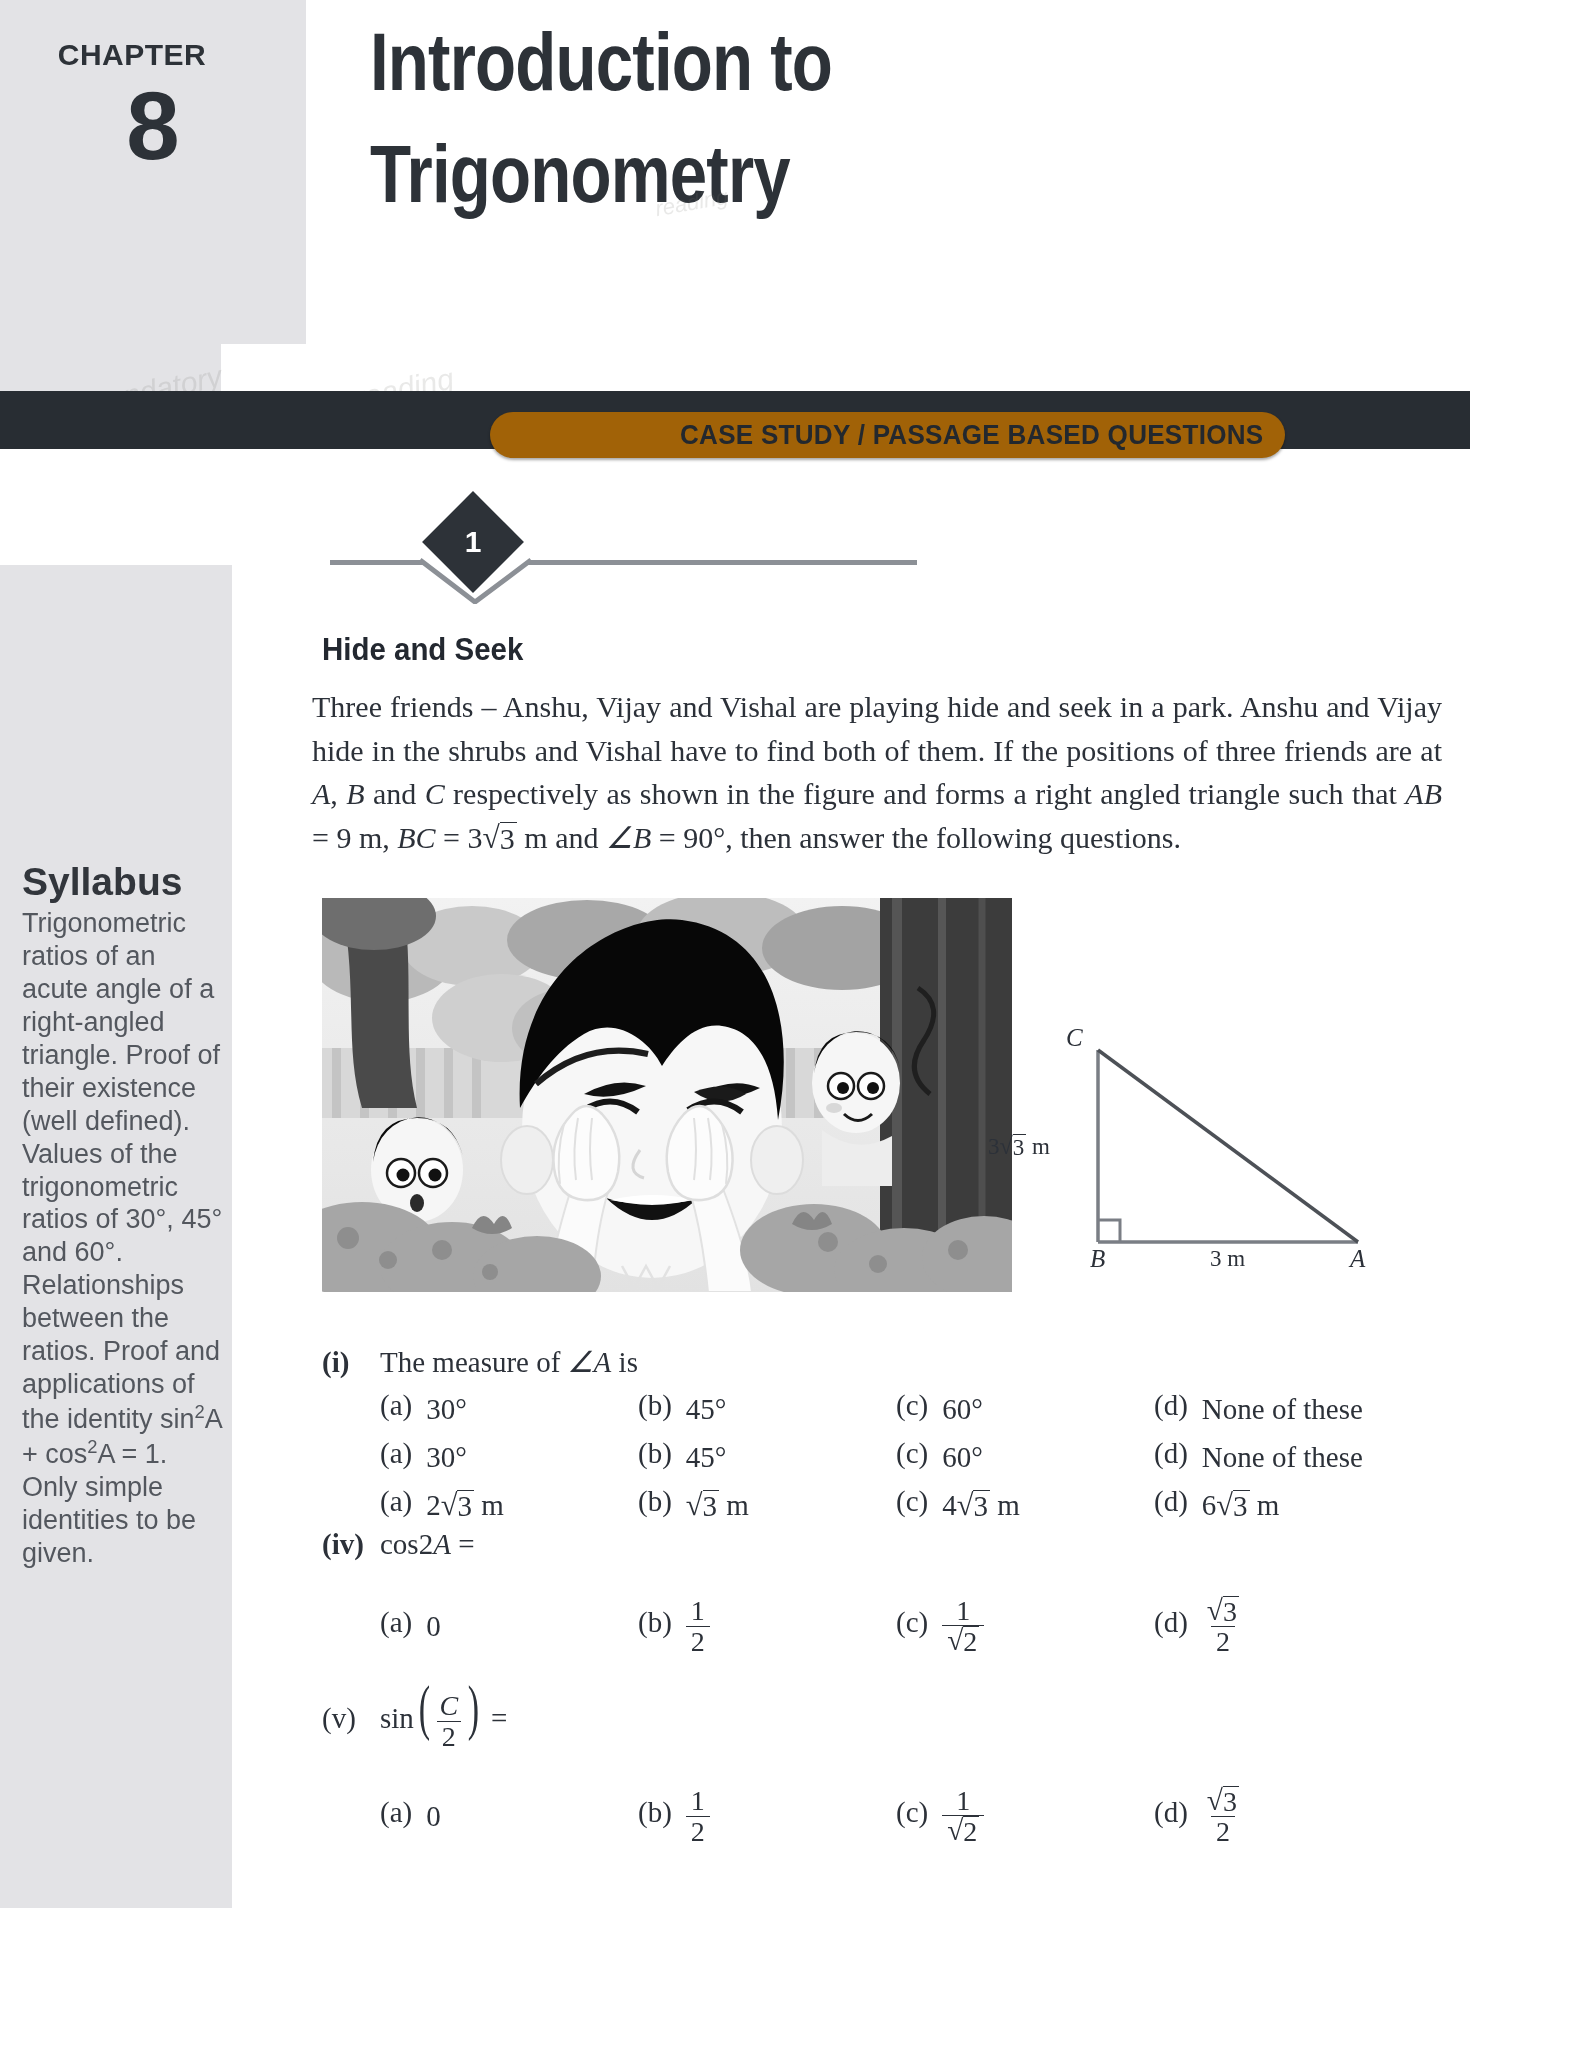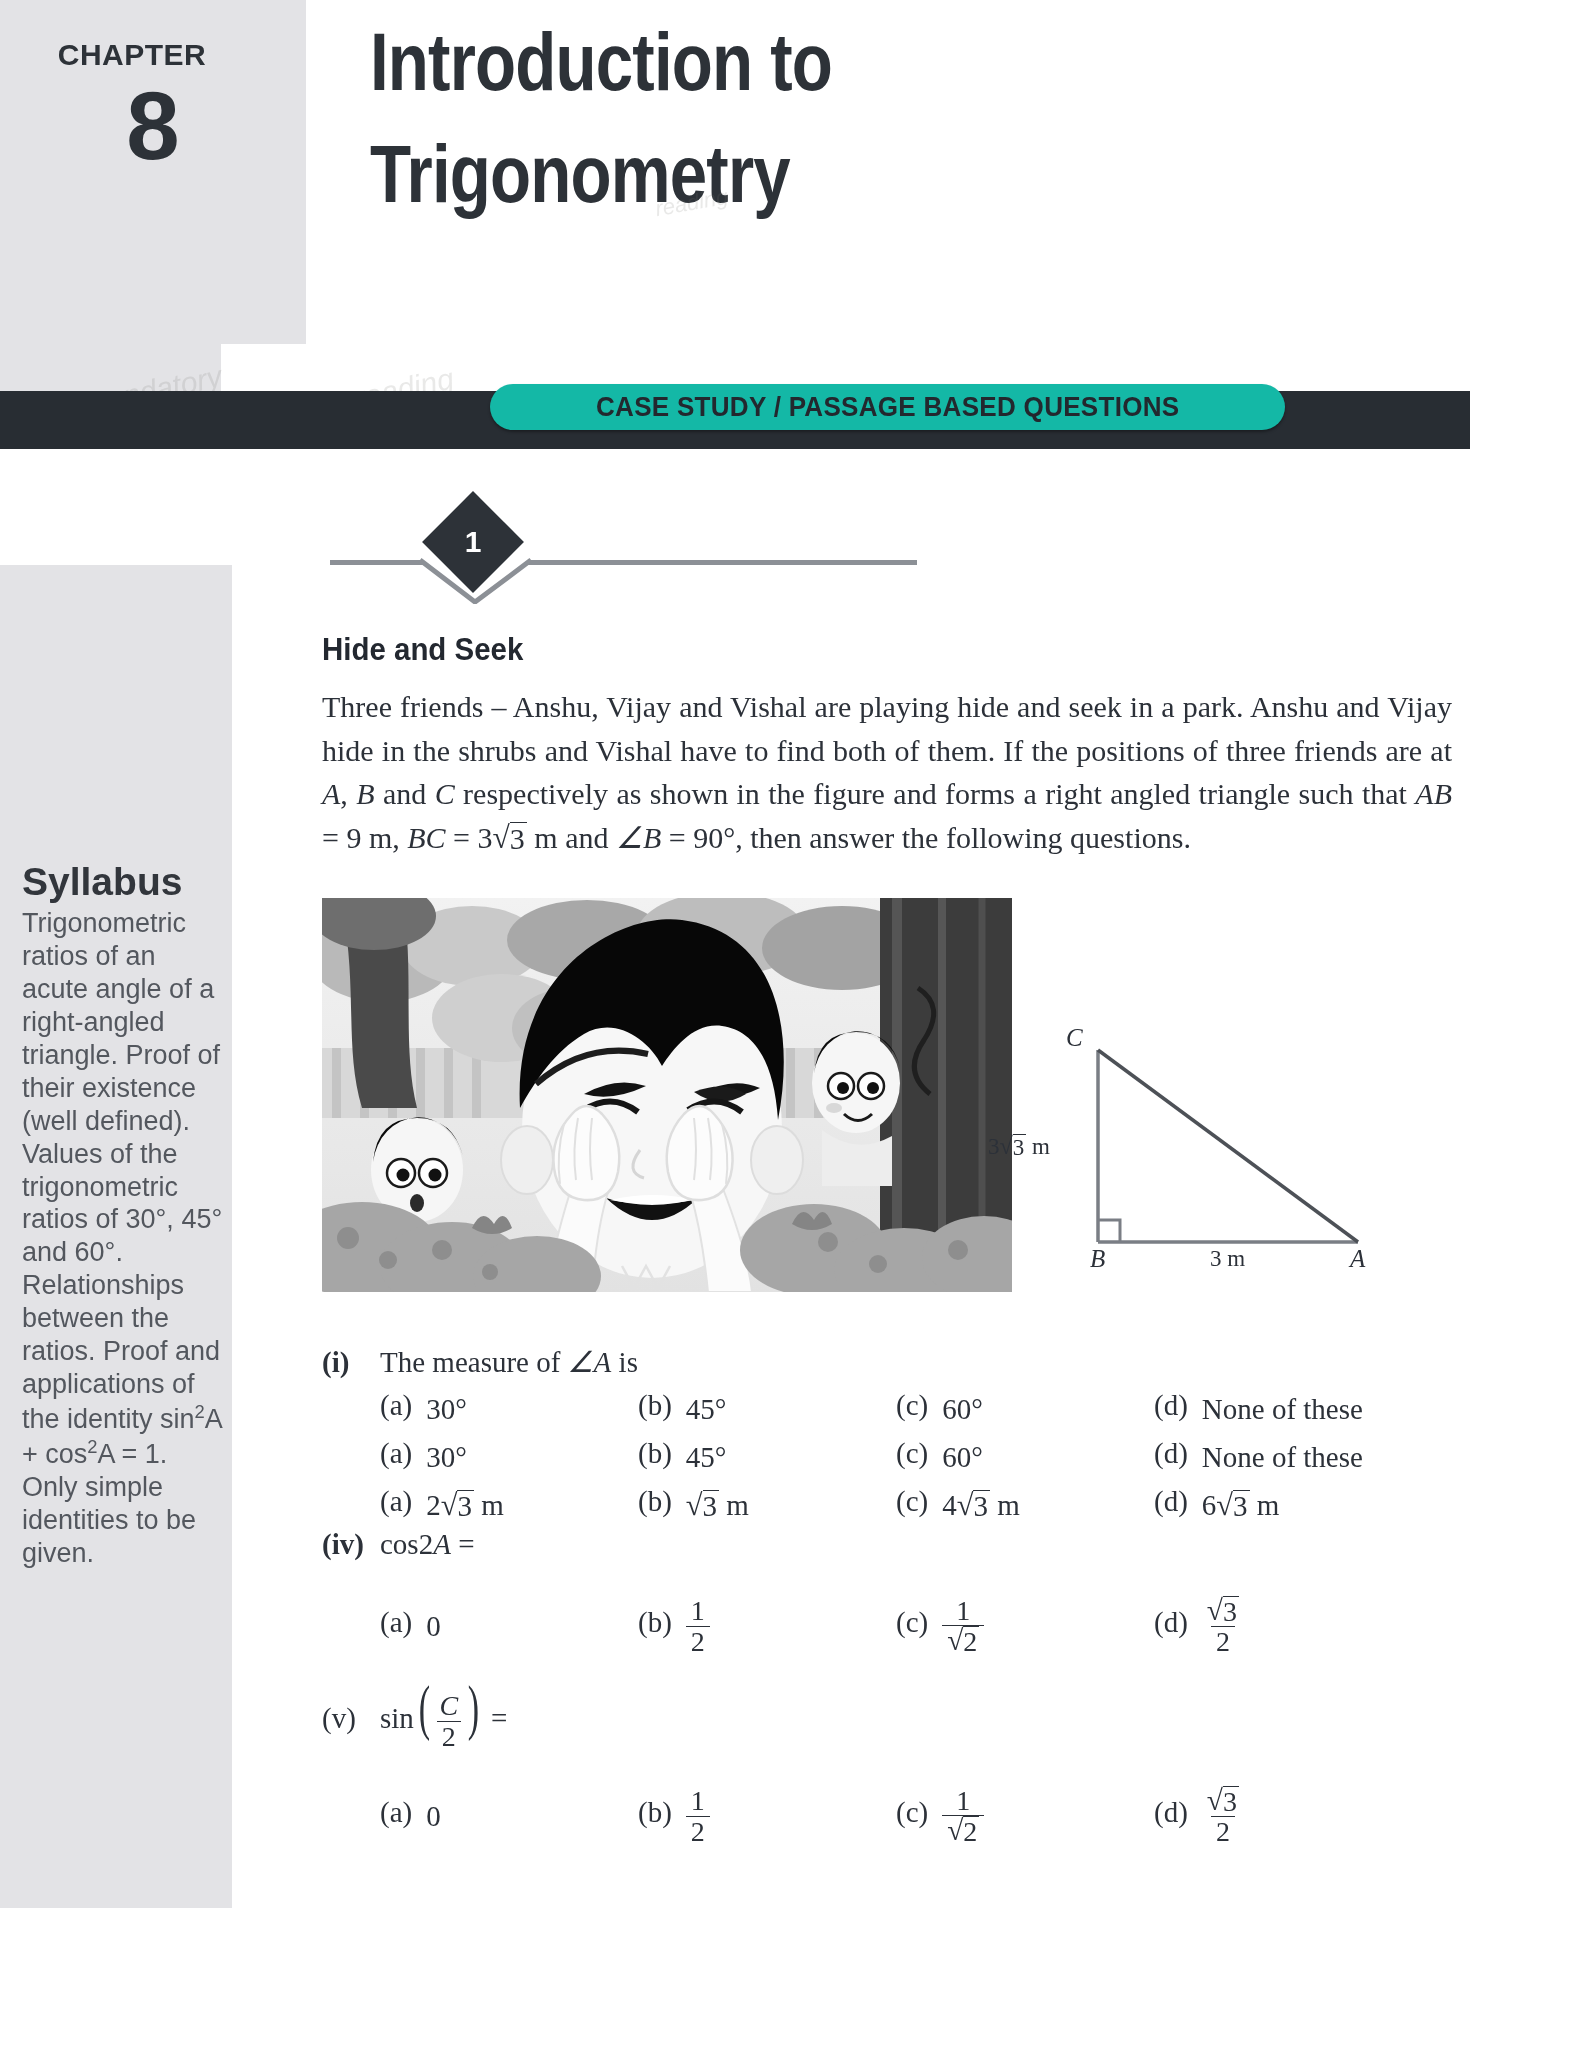--- a/index.html
+++ b/index.html
@@ -80,28 +80,28 @@
 
   
   .banner {
     position: absolute;
     left: 0; top: 391px;
     width: 1470px; height: 58px;
     background: #282d33;
   }
   .banner-pill {
     position: absolute;
-    left: 490px; top: 384px;
+    left: 490px; top: 412px;
     width: 795px; height: 46px;
-    background: #14b8a6;
+    background: #a16207;
     border-radius: 26px;
     box-shadow: 0 2px 3px rgba(0,0,0,0.35);
     display: flex;
     align-items: center;
-    justify-content: center;
+    justify-content: flex-end;
   }
   .banner-pill span {
     font-family: "Liberation Sans", sans-serif;
     font-weight: bold;
     font-size: 28px;
     letter-spacing: 0.3px;
     color: #23282e;
     transform: scaleX(0.93);
   }
 
@@ -180,21 +180,21 @@
     left: 322px; top: 632px;
     font-family: "Liberation Sans", sans-serif;
     font-weight: bold;
     font-size: 31px;
     color: #232830;
     transform: scaleX(0.95);
     transform-origin: left;
   }
   .passage-body {
     position: absolute;
-    left: 322px; top: 685px;
+    left: 312px; top: 685px;
     width: 1130px;
     font-size: 30px;
     line-height: 1.45;
     color: #2c3139;
     text-align: justify;
   }
   .passage-body i { font-style: italic; }
 
   
   .illus {

